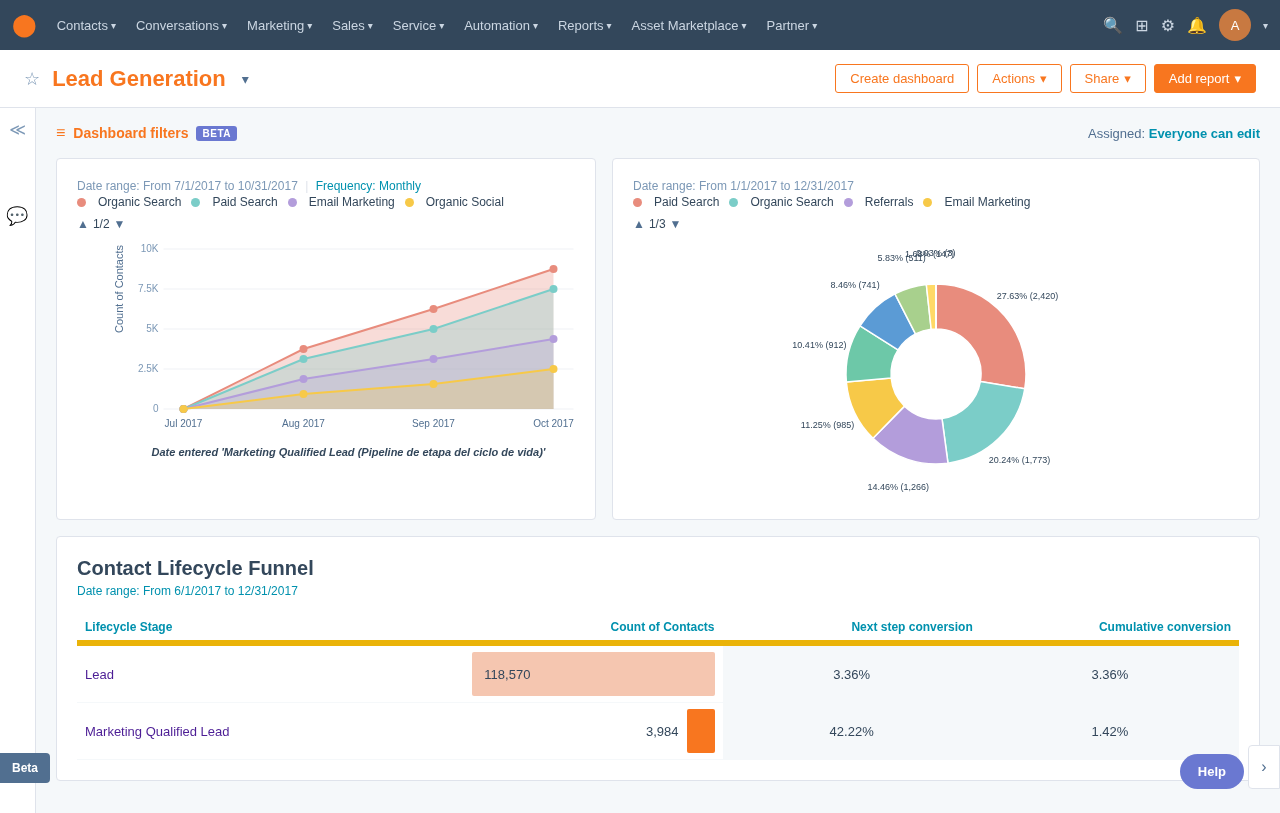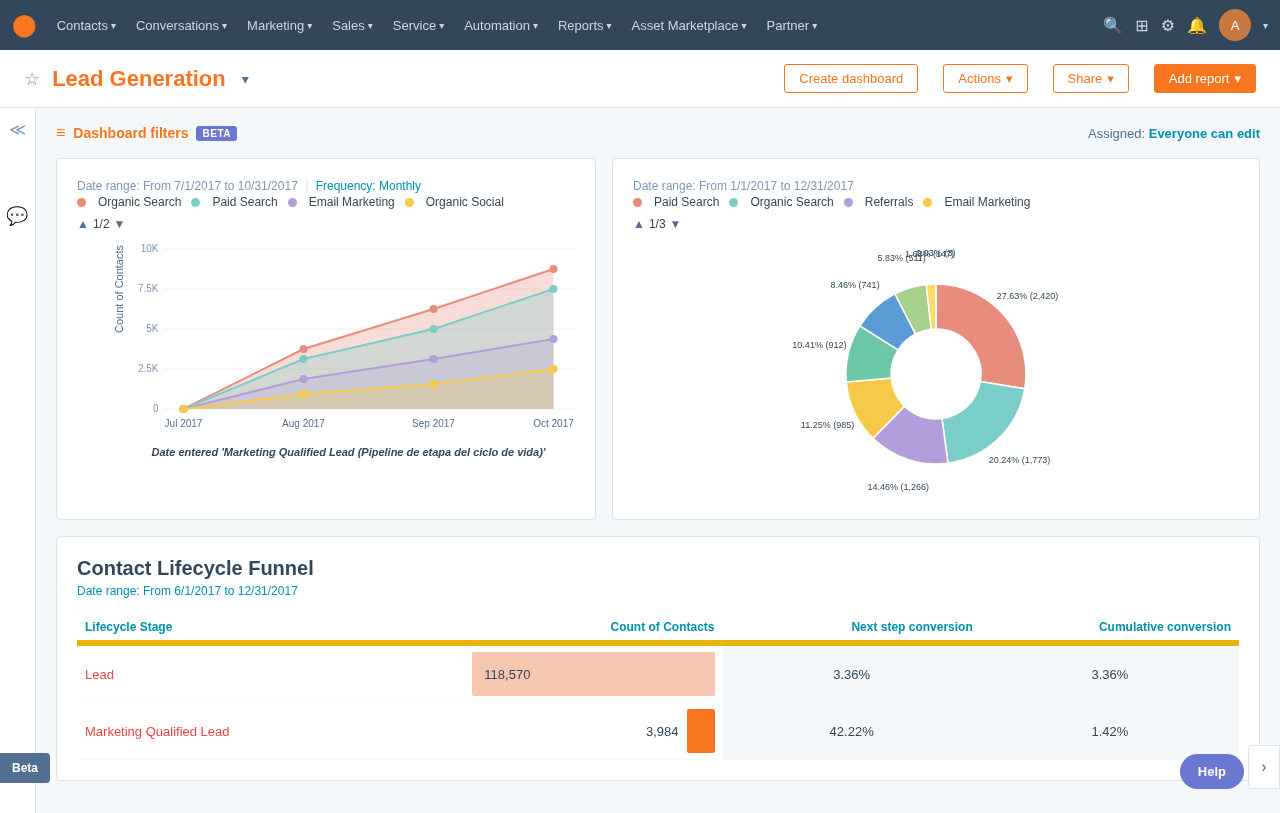--- a/index.html
+++ b/index.html
@@ -39,21 +39,21 @@
       border-bottom: 1px solid #dfe3eb;
       padding: 0 24px;
       height: 58px;
       display: flex;
       align-items: center;
       gap: 12px;
     }
     .header-star { color: #7c98b6; font-size: 18px; cursor: pointer; }
     .header-title { font-size: 22px; font-weight: 700; color: #f8761f; }
     .header-chevron { color: #516f90; font-size: 14px; cursor: pointer; margin-left: 4px; }
-    .header-actions { margin-left: auto; display: flex; gap: 25px; }
+    .header-actions { margin-left: auto; display: flex; gap: 8px; }
     .btn-outline {
       border: 1px solid #f8761f;
       color: #f8761f;
       background: #fff;
       padding: 6px 14px;
       border-radius: 3px;
       font-size: 13px;
       cursor: pointer;
       display: flex; align-items: center; gap: 5px;
     }
@@ -159,21 +159,21 @@
       color: #0091ae;
       padding: 6px 8px;
       border-bottom: 6px solid #eab308;
     }
     .funnel-table th.right { text-align: right; }
     .funnel-table td { padding: 6px 8px; vertical-align: middle; font-size: 13px; }
     .funnel-table tr { border-bottom: 1px solid #f5f8fa; }
     .bar-cell { position: relative; }
     .bar-value { font-size: 13px; color: #33475b; font-weight: 400; }
     .conv-cell { text-align: center; font-size: 13px; color: #33475b; background: #f5f8fa; }
-    .stage-cell { font-size: 13px; color: #ef4444; width: 180px; }
+    .stage-cell { font-size: 13px; color: #4c1d95; width: 180px; }
 
     
     .beta-button {
       position: fixed;
       left: 0;
       bottom: 30px;
       background: #516f90;
       color: #fff;
       font-size: 12px;
       font-weight: 700;

